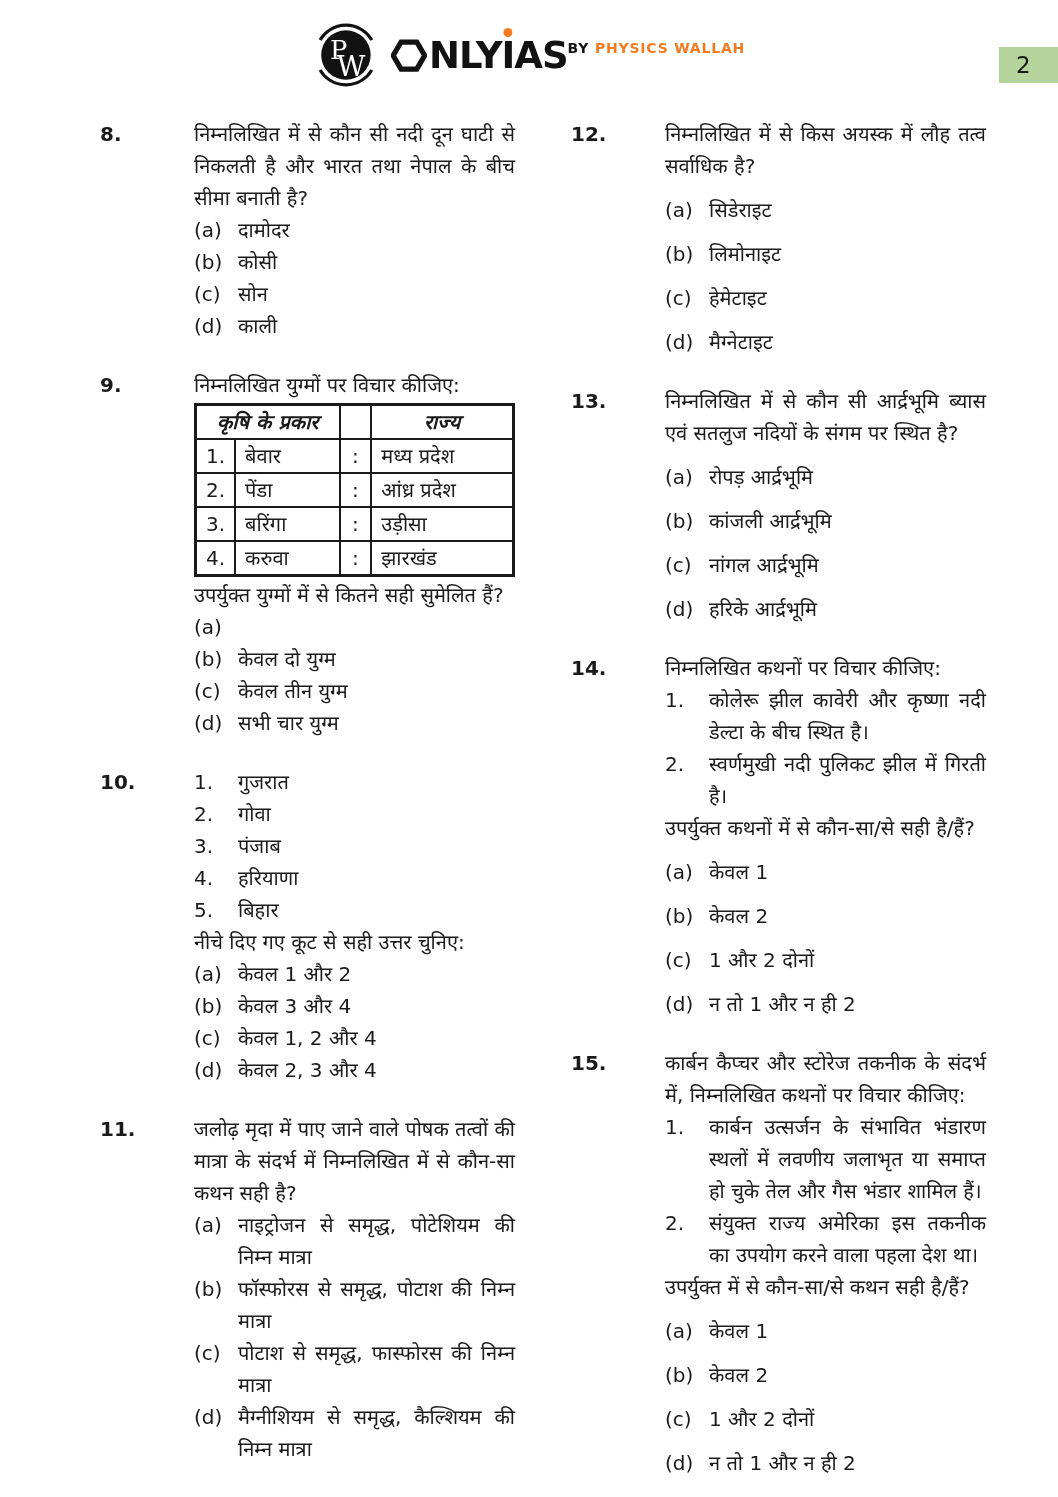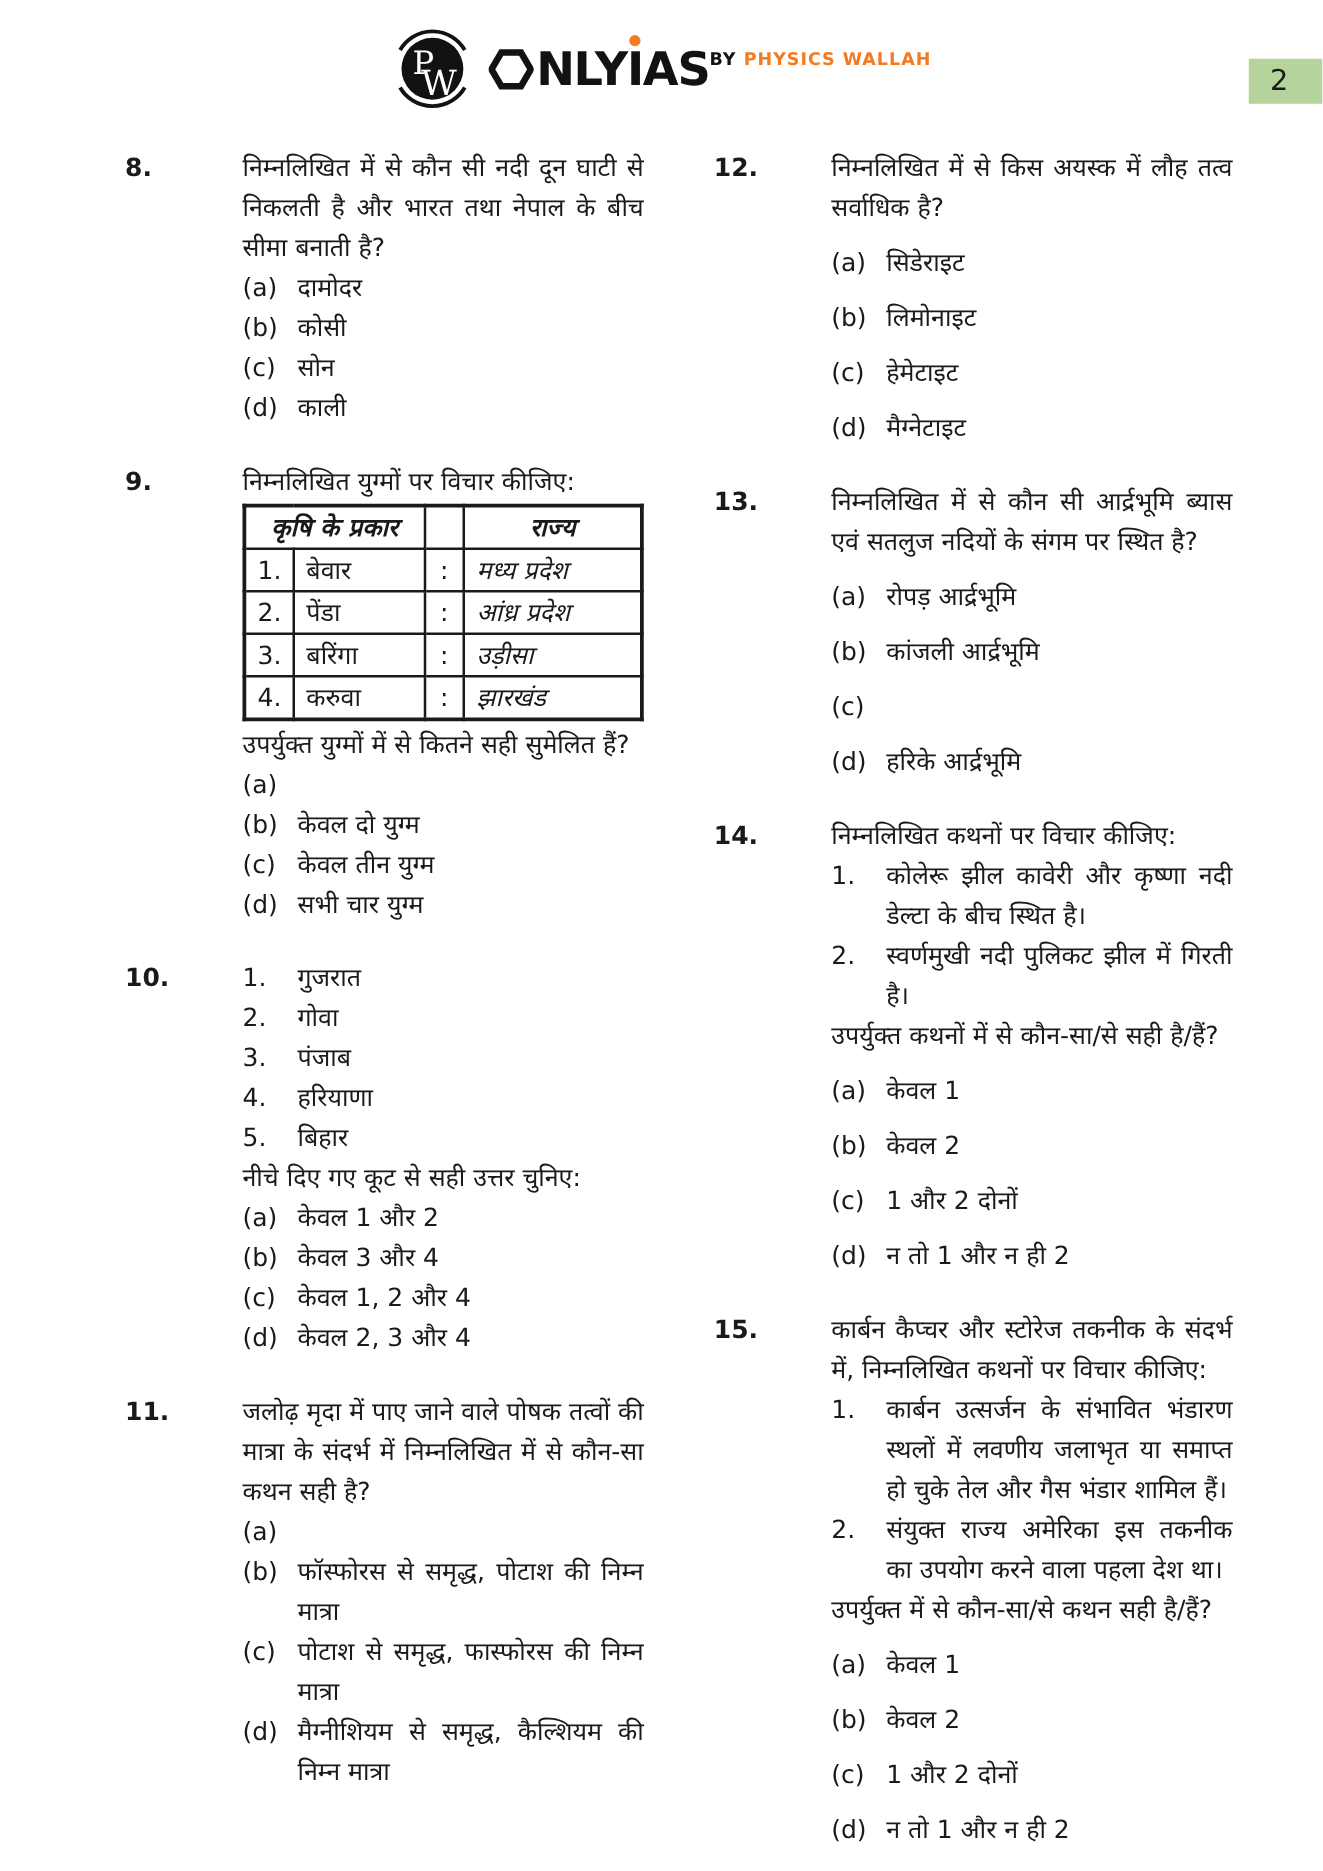--- a/index.html
+++ b/index.html
@@ -92,21 +92,21 @@
     border: 2px solid #1a1a1a;
     padding: 1px 9px;
     line-height: 30px;
   }
   .pairs-table th {
     font-weight: 700; font-style: italic; text-align: center;
   }
   .pairs-table .td-num { width: 12%; }
   .pairs-table .td-name { width: 33%; }
   .pairs-table .td-colon { width: 10%; text-align: center; }
-  .pairs-table .td-state { width: 45%; font-style: italic; }
+  .pairs-table .td-state { width: 45%; }
 </style>
 </head>
 <body>
 
 <div class="page">
 
   <div class="header">
     <div class="logo">
       <svg class="monogram" viewBox="0 0 64 64">
         <path class="arc" d="M 6.9 17.5 A 29 29 0 0 1 57.1 17.5"></path>
@@ -255,20 +255,21 @@
               <span class="opt-text">केवल 2, 3 और 4</span>
             </div>
           </div>
         </div>
         <div class="question">
           <div class="qnum">11.</div>
           <div class="qbody">
             <div class="q-text">जलोढ़ मृदा में पाए जाने वाले पोषक तत्वों की मात्रा के संदर्भ में निम्नलिखित में से कौन-सा कथन सही है?</div>
             <div class="opt-row">
               <span class="opt-marker">(a)</span>
+              <span class="opt-text">नाइट्रोजन से समृद्ध, पोटेशियम की निम्न मात्रा</span>
             </div>
             <div class="opt-row">
               <span class="opt-marker">(b)</span>
               <span class="opt-text">फॉस्फोरस से समृद्ध, पोटाश की निम्न मात्रा</span>
             </div>
             <div class="opt-row">
               <span class="opt-marker">(c)</span>
               <span class="opt-text">पोटाश से समृद्ध, फास्फोरस की निम्न मात्रा</span>
             </div>
             <div class="opt-row">
@@ -308,20 +309,21 @@
             <div class="opt-row">
               <span class="opt-marker">(a)</span>
               <span class="opt-text">रोपड़ आर्द्रभूमि</span>
             </div>
             <div class="opt-row">
               <span class="opt-marker">(b)</span>
               <span class="opt-text">कांजली आर्द्रभूमि</span>
             </div>
             <div class="opt-row">
               <span class="opt-marker">(c)</span>
+              <span class="opt-text">नांगल आर्द्रभूमि</span>
             </div>
             <div class="opt-row">
               <span class="opt-marker">(d)</span>
               <span class="opt-text">हरिके आर्द्रभूमि</span>
             </div>
           </div>
         </div>
         <div class="question">
           <div class="qnum">14.</div>
           <div class="qbody">

